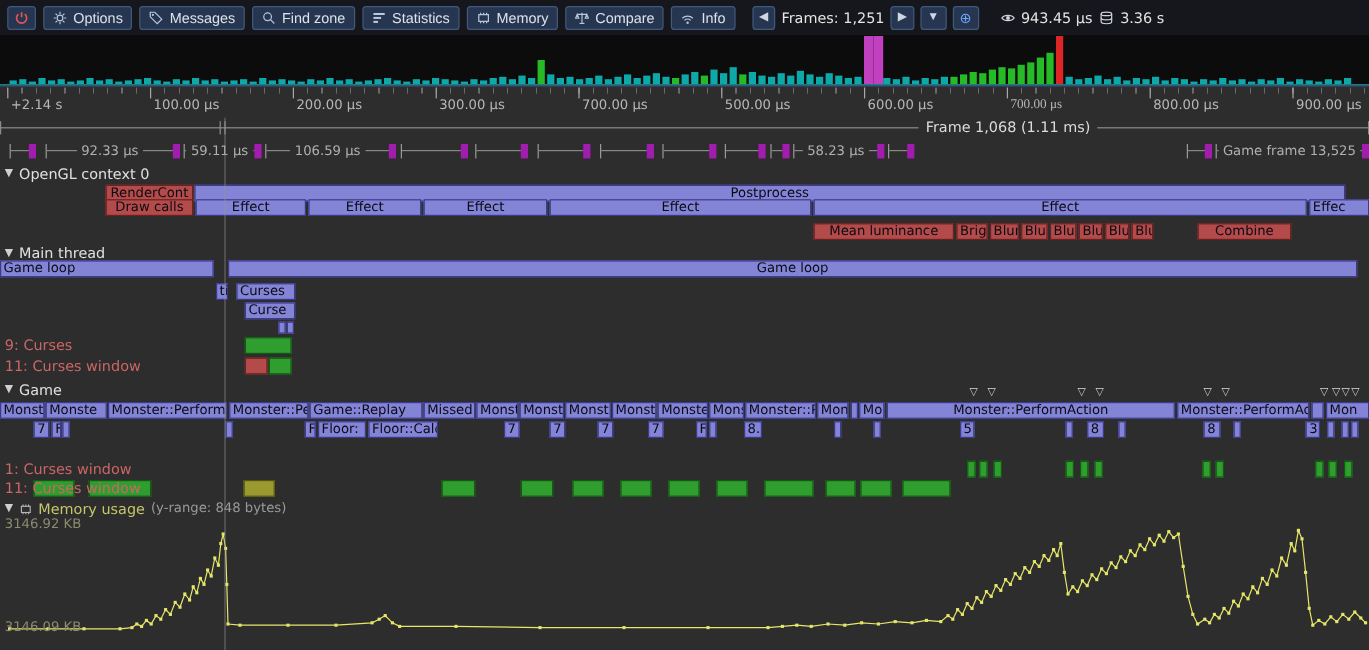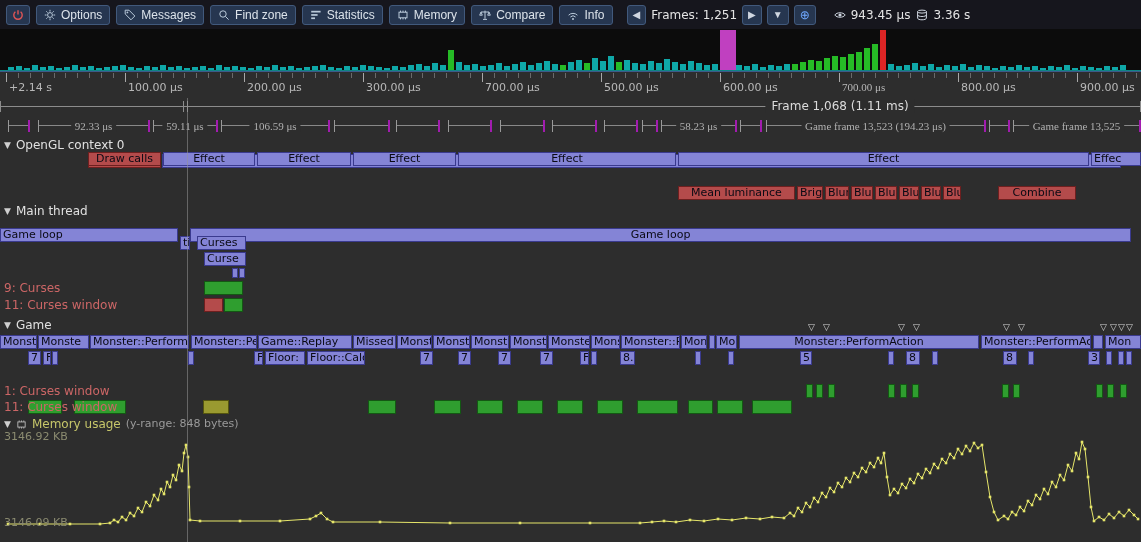--- a/index.html
+++ b/index.html
@@ -36,21 +36,21 @@
   .majortick{position:absolute;top:1px;width:1px;height:9px;background:#a8a8a8;}
   .ruler-label{position:absolute;top:9px;font-size:11px;color:#b8b8b8;white-space:nowrap;}
 
   
   .frame-title-row{position:absolute;top:98px;left:0;width:100%;height:18px;}
   .ftline{position:absolute;top:8px;left:0;right:0;height:1px;background:#8c8c8c;}
   .ftick{position:absolute;top:3px;width:1px;height:11px;background:#8c8c8c;}
   .ftlabel{position:absolute;left:840px;transform:translateX(-50%);top:1px;background:#2d2d2d;
            padding:0 6px;color:#dcdcdc;font-size:12px;line-height:14px;white-space:nowrap;z-index:1;}
   .fmarks{position:absolute;top:118px;left:0;width:100%;height:16px;}
-  .fseg{position:absolute;top:2px;height:12px;border-left:1px solid #999;border-right:2px solid #a21caf;box-sizing:border-box;font-family:Liberation Serif, serif;}
+  .fseg{position:absolute;top:2px;height:12px;border-left:1px solid #999;border-right:6px solid #a21caf;box-sizing:border-box;}
   .fseg::before{content:"";position:absolute;left:0;right:0;top:5px;height:1px;background:#888;}
   .fseg span{position:absolute;left:50%;transform:translateX(-50%);top:0;background:#2d2d2d;
              padding:0 4px;font-size:11px;color:#b0b0b0;white-space:nowrap;line-height:12px;z-index:1;}
 
   .vline{position:absolute;left:187px;top:98px;width:1px;height:444px;background:rgba(150,150,150,.55);z-index:4;}
 
   
   .sect{position:absolute;left:4px;display:flex;align-items:center;gap:5px;color:#e0e0e0;
         font-size:12px;line-height:14px;z-index:2;white-space:nowrap;}
   .tri{font-size:9px;color:#cfcfcf;}
@@ -361,40 +361,37 @@
       <div class="fseg" style="left: 396px; width: 44px;"></div>
       <div class="fseg" style="left: 448px; width: 44px;"></div>
       <div class="fseg" style="left: 500px; width: 45px;"></div>
       <div class="fseg" style="left: 552px; width: 45px;"></div>
       <div class="fseg" style="left: 604px; width: 34px;"></div>
       <div class="fseg" style="left: 642px; width: 16px;"></div>
       <div class="fseg" style="left: 661px; width: 76px;">
         <span>58.23 μs</span>
       </div>
       <div class="fseg" style="left: 740px; width: 22px;"></div>
-      <div class="fseg" style="left: 766px; width: 220px;">
-        <span>Game frame 13,523 (194.23 μs)</span>
-      </div>
       <div class="fseg" style="left: 989px; width: 21px;"></div>
       <div class="fseg" style="left: 1013px; width: 128px;">
         <span>Game frame 13,525</span>
       </div>
     </div>
 
   <div class="vline"></div>
 
   <div class="sect" style="top:138px">
     <span class="tri">▼</span>
     <span>OpenGL context 0</span>
   </div>
   <div class="zrow" style="top:154px">
       <div class="zone red center" style="left: 88px; width: 73px;">RenderCont</div>
       <div class="zone purple center" style="left: 162px; width: 959px;">Postprocess</div>
     </div>
-  <div class="zrow" style="top:152px">
+  <div class="zrow" style="top:166px">
       <div class="zone red center" style="left: 88px; width: 73px;">Draw calls</div>
       <div class="zone purple center" style="left: 163px; width: 92px;">Effect</div>
       <div class="zone purple center" style="left: 257px; width: 94px;">Effect</div>
       <div class="zone purple center" style="left: 353px; width: 103px;">Effect</div>
       <div class="zone purple center" style="left: 458px; width: 218px;">Effect</div>
       <div class="zone purple center" style="left: 678px; width: 411px;">Effect</div>
       <div class="zone purple" style="left: 1091px; width: 50px;">Effec</div>
     </div>
   <div class="zrow" style="top:186px">
       <div class="zone red center" style="left: 678px; width: 117px;">Mean luminance</div>
@@ -405,21 +402,21 @@
       <div class="zone red" style="left: 899px; width: 20px;">Blur</div>
       <div class="zone red" style="left: 921px; width: 20px;">Blur</div>
       <div class="zone red" style="left: 943px; width: 18px;">Blur</div>
       <div class="zone red center" style="left: 998px; width: 78px;">Combine</div>
     </div>
 
   <div class="sect" style="top:204px">
     <span class="tri">▼</span>
     <span>Main thread</span>
   </div>
-  <div class="zrow" style="top:228px">
+  <div class="zrow" style="top:217px">
       <div class="zone purple" style="left: 0px; width: 178px;">Game loop</div>
       <div class="zone purple center" style="left: 190px; width: 941px;">Game loop</div>
     </div>
   <div class="zrow" style="top:252px">
       <div class="zone purple" style="left: 204px; width: 42px;">Curse</div>
     </div>
   <div class="zrow" style="top:236px">
       <div class="zone purple" style="left: 180px; width: 10px;">ti</div>
       <div class="zone purple" style="left: 197px; width: 49px;">Curses</div>
     </div>

